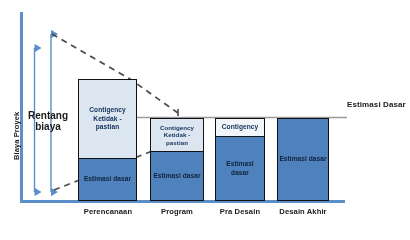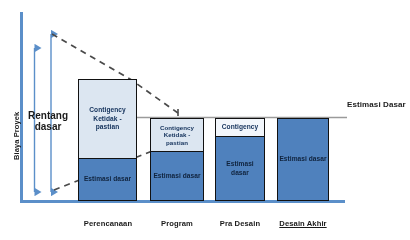--- a/index.html
+++ b/index.html
@@ -85,21 +85,20 @@
     border-top: 1.3px solid #111111;
   }
   .cat-label {
     position: absolute;
     font-size: 7.6px;
     font-weight: bold;
     color: #1a1a1a;
     text-align: center;
     white-space: nowrap;
     letter-spacing: 0.1px;
-    margin-top: 12px;
   }
 </style>
 </head>
 <body>
 
 <div id="figure">
 
   <svg id="svg-layer" viewBox="0 0 410 229" xmlns="http://www.w3.org/2000/svg">
     <defs>
       <marker id="arrow-up" markerWidth="6" markerHeight="6" refX="3" refY="5" orient="auto" markerUnits="strokeWidth">
@@ -127,21 +126,21 @@
 
     <line x1="178" y1="109" x2="178" y2="116" stroke="#4a4a4a" stroke-width="1.6"></line>
 
     <line x1="136" y1="117.5" x2="347" y2="117.5" stroke="#9a9a9a" stroke-width="1.3"></line>
   </svg>
 
   <div class="axis-title" style="left:12px; top:160px;">Biaya Proyek</div>
 
   <div class="range-label" style="left:24px; top:110px; width:48px;">
     <div>Rentang</div>
-    <div>dasar</div>
+    <div>biaya</div>
   </div>
 
   <div class="bar" style="left:78px; top:79px; width:59px; height:122px;">
     <div class="seg seg-contingency" style="height:78px;">
       <div>
         <div>Contigency</div>
         <div>Ketidak -</div>
         <div>pastian</div>
       </div>
     </div>
@@ -174,19 +173,19 @@
 
   <div class="bar" style="left:277px; top:118px; width:52px; height:83px;">
     <div class="seg seg-base" style="flex:1; border-top:none;">
       <span>Estimasi dasar</span>
     </div>
   </div>
 
   <div class="cat-label" style="left:78px; top:207px; width:60px;">Perencanaan</div>
   <div class="cat-label" style="left:150px; top:207px; width:54px;">Program</div>
   <div class="cat-label" style="left:213px; top:207px; width:54px;">Pra Desain</div>
-  <div class="cat-label" style="left:274px; top:207px; width:58px;text-decoration:underline;">Desain Akhir</div>
+  <div class="cat-label" style="left:274px; top:207px; width:58px;">Desain Akhir</div>
 
   <div class="right-note" style="left:347px; top:99px; width:62px;">
     <div>Estimasi  Dasar</div>
   </div>
 
 </div>
 
 </body></html>

